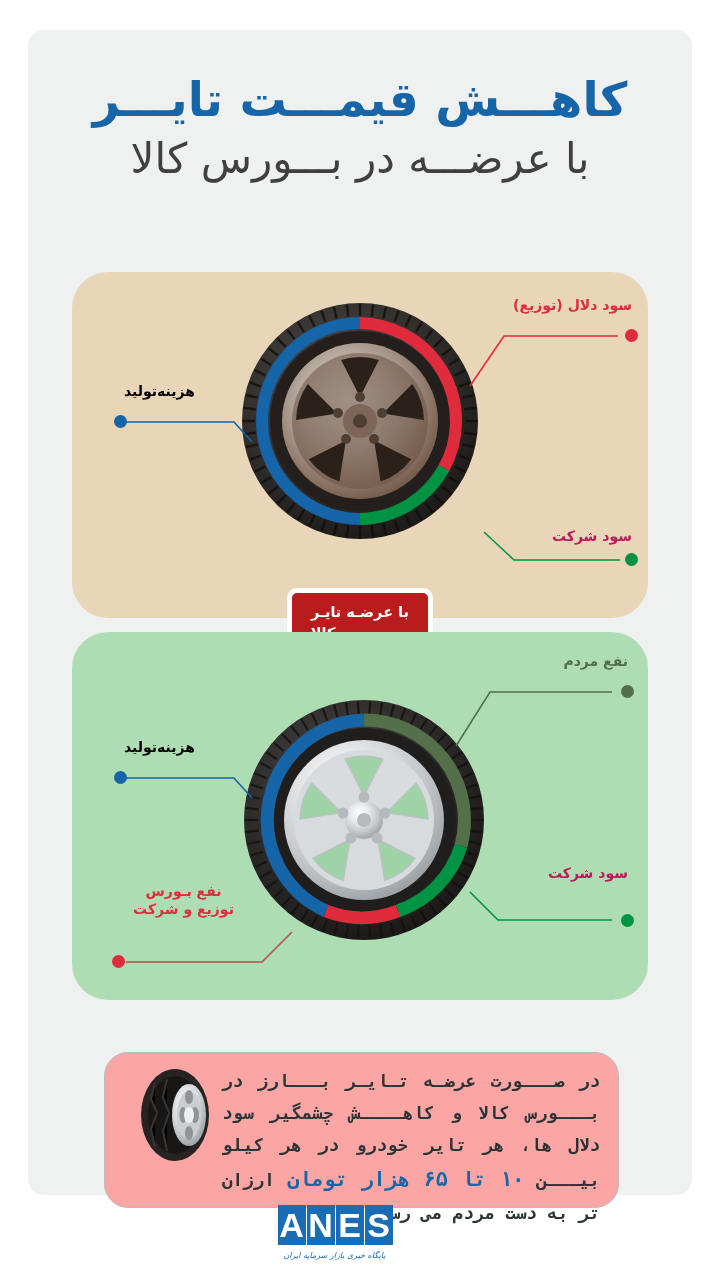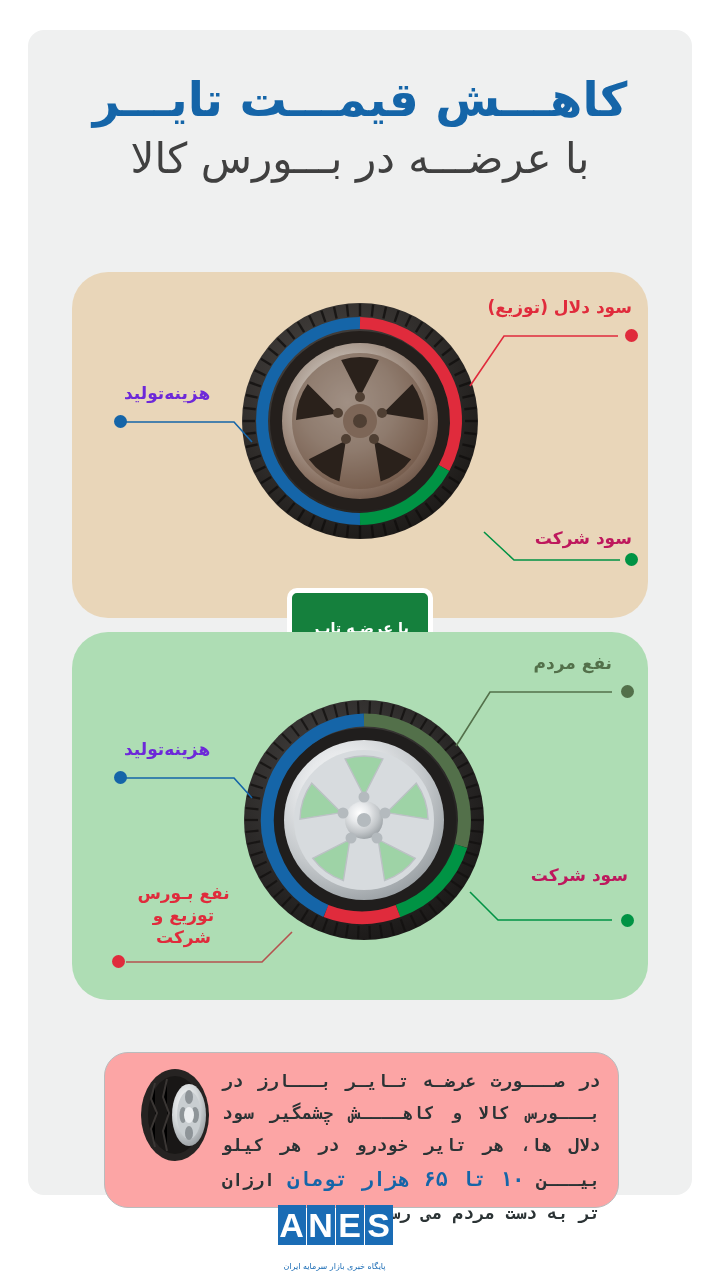--- a/index.html
+++ b/index.html
@@ -46,52 +46,52 @@
   #panel-new { top:602px; height:368px; background:#aeddb4; }
 
   
   .wheel-wrap { position:absolute; }
   #wheel-old { left:163px; top:24px; width:250px; height:250px; }
   #wheel-new { left:166px; top:62px; width:252px; height:252px; }
 
   
   .lbl {
     position:absolute;
-    font-size:17px;
+    font-size:14px;
     font-weight:bold;
     direction:rtl;
     white-space:nowrap;
     line-height:1.3;
   }
   .lbl.two { white-space:normal; width:115px; text-align:center; }
-  .c-blue  { color:#6d28d9; }
+  .c-blue  { color:#000000; }
   .c-red   { color:#e02b3c; }
   .c-green { color:#be185d; }
   .c-olive { color:#53704a; }
 
   
   .leader { position:absolute; }
   .dot { position:absolute; width:13px; height:13px; border-radius:50%; }
 
   
   #badge {
     position:absolute;
     left:259px; top:558px;
     width:146px; height:68px;
-    background:#15803d;
+    background:#b91c1c;
     color:#ffffff;
     border:5px solid #ffffff;
     border-radius:10px;
     clip-path:polygon(0 0,100% 0,100% 100%,50% 78%,0 100%);
     text-align:center;
     direction:rtl;
     font-size:14.5px;
     font-weight:bold;
     line-height:1.45;
-    padding-top:25px;
+    padding-top:9px;
   }
 
   
   #note {
     position:absolute;
     left:76px; top:1022px;
     width:515px; height:156px;
     background:#fca5a5;
     border:1.6px solid #b9bcbd;
     border-radius:24px;
@@ -124,21 +124,22 @@
     line-height:40px;
     width:28px;
     text-align:center;
     margin-left:1px;
   }
   #logo-sub {
     direction:rtl;
     color:#1a6cb5;
     font-size:8px;
     letter-spacing:.5px;
-    margin-top:17px;
+    margin-top:6px;
+    font-style:italic;
   }
 </style>
 </head>
 <body>
 
 <div id="card">
 
   <div id="headline">
     <div class="h-line1">کاهـــش قیمـــت تایـــر</div>
     <div class="h-line2">با عرضـــه در بـــورس کالا</div>
@@ -386,21 +387,21 @@
         <circle cx="126" cy="126" r="19" fill="url(#silverRim)"></circle>
         <circle cx="126" cy="126" r="7" fill="#b4babe"></circle>
         <circle cx="126" cy="103" r="5.5" fill="#b4babe"></circle>
         <circle cx="147" cy="119" r="5.5" fill="#b4babe"></circle>
         <circle cx="139" cy="144" r="5.5" fill="#b4babe"></circle>
         <circle cx="113" cy="144" r="5.5" fill="#b4babe"></circle>
         <circle cx="105" cy="119" r="5.5" fill="#b4babe"></circle>
       </svg>
     </div>
 
-    <div class="lbl c-olive" style="top:20px; right:36px;">نفع مردم</div>
+    <div class="lbl c-olive" style="top:20px; right:20px;">نفع مردم</div>
     <svg class="leader" style="top:48px; right:24px;" width="170" height="80">
       <path d="M158 12 H36 L2 66" stroke="#53704a" stroke-width="1.6" fill="none"></path>
     </svg>
     <div class="dot" style="background:#53704a; top:53px; right:14px;"></div>
 
     <div class="lbl c-blue" style="top:106px; left:52px;">هزینه‌تولید</div>
     <svg class="leader" style="top:134px; left:52px;" width="135" height="40">
       <path d="M2 12 H110 L128 32" stroke="#1565a8" stroke-width="1.6" fill="none"></path>
     </svg>
     <div class="dot" style="background:#1565a8; top:139px; left:42px;"></div>

